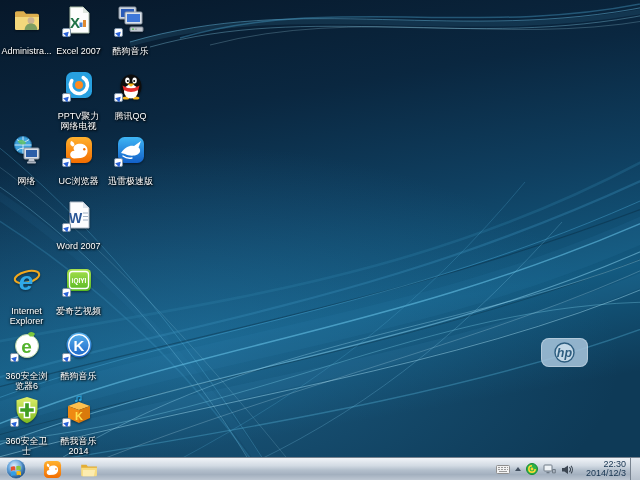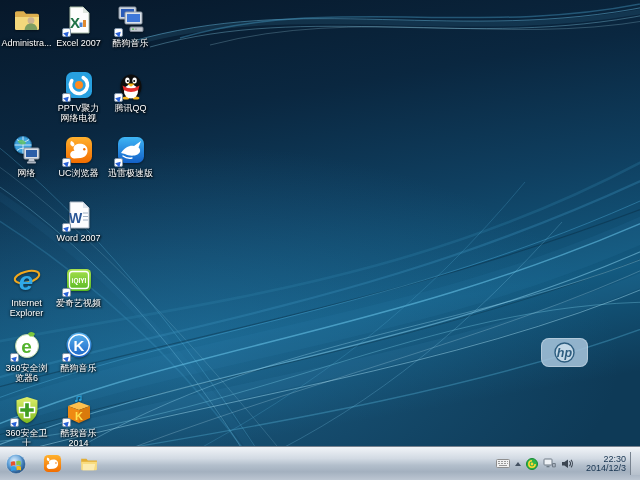--- a/index.html
+++ b/index.html
@@ -6,37 +6,37 @@
   #screen{position:relative;width:640px;height:480px;overflow:hidden;
     font-family:"Liberation Sans",sans-serif;background:#0d3c5c;user-select:none;}
   #wall{position:absolute;left:0;top:0;width:640px;height:457px;}
   #wall svg{display:block;width:640px;height:457px;}
 
   
   .dicon{position:absolute;width:51px;display:flex;flex-direction:column;align-items:center;cursor:default;}
   .ic{position:relative;width:32px;height:32px;}
   .ic > svg{width:32px;height:32px;display:block;filter:drop-shadow(0 1px 1px rgba(0,0,0,.45));}
   .ic svg text{font-family:"Liberation Sans",sans-serif;}
-  .lbl{margin-top:2px;font-size:9px;line-height:10px;color:#fff;text-align:center;width:51px;
+  .lbl{margin-top:10px;font-size:9px;line-height:10px;color:#fff;text-align:center;width:51px;
     text-shadow:1px 1px 2px #000,0 0 3px rgba(0,0,0,.85);}
   .sc{position:absolute;left:-1px;bottom:-1px;width:9px;height:9px;background:#fff;
     border:1px solid #7f93a8;border-radius:2px;box-sizing:border-box;}
   .sc::before{content:"";position:absolute;left:1px;top:1.5px;width:0;height:0;
     border-left:3px solid transparent;border-right:3px solid transparent;
     border-bottom:5px solid #2a62d8;transform:rotate(45deg);}
 
   
   .hplogo{position:absolute;left:541px;top:338px;width:47px;height:29px;border-radius:8px;
     background:rgba(168,198,221,.85);box-shadow:inset 0 0 0 1px rgba(255,255,255,.3);
     display:flex;align-items:center;justify-content:center;}
   .hplogo svg{width:47px;height:29px;}
   .hplogo text{font-family:"Liberation Sans",sans-serif;font-style:italic;font-weight:bold;}
 
   
-  .taskbar{position:absolute;left:0;bottom:0;width:640px;height:34px;box-sizing:border-box;
+  .taskbar{position:absolute;left:0;bottom:0;width:640px;height:23px;box-sizing:border-box;
     border-top:1px solid #77828f;
     background:linear-gradient(#f1f4f8,#d2dae3 35%,#b3bfcc 55%,#a3b0bf 75%,#bcc6d2);
     display:flex;align-items:center;margin-top:36px;}
   .orb{width:22px;height:22px;margin-left:5px;display:flex;align-items:center;justify-content:center;cursor:pointer;}
   .tbtn{width:24px;height:22px;margin-left:13px;display:flex;align-items:center;justify-content:center;cursor:pointer;}
   .tbtn svg{width:21px;height:21px;}
   .tray{margin-left:auto;display:flex;align-items:center;height:100%;}
   .trico{display:flex;align-items:center;justify-content:center;margin-right:5px;cursor:pointer;}
   .tri{width:0;height:0;border-left:3.5px solid transparent;border-right:3.5px solid transparent;
     border-bottom:4.5px solid #425060;}

